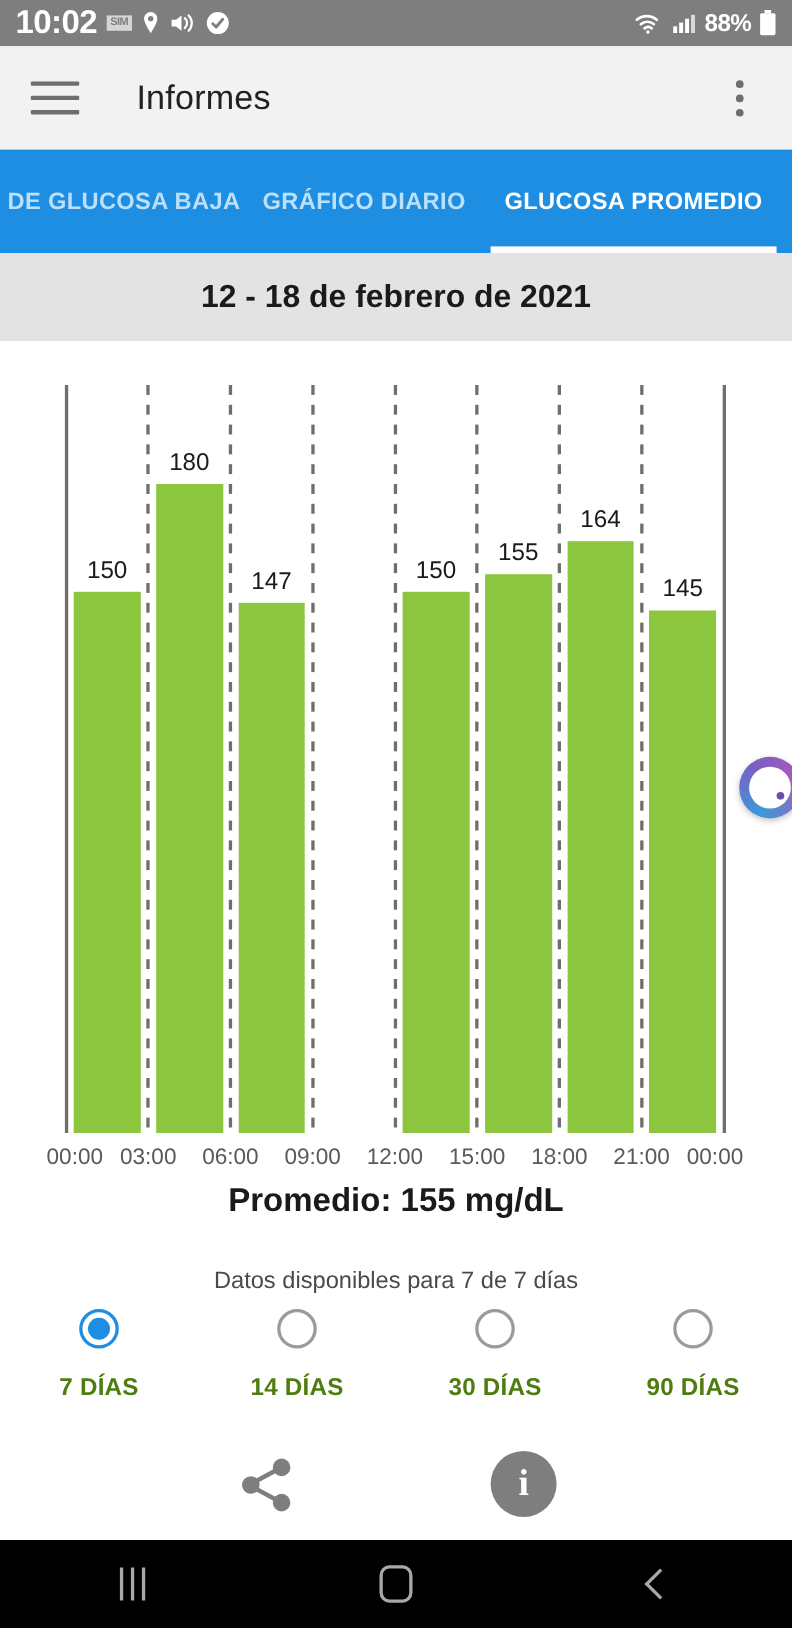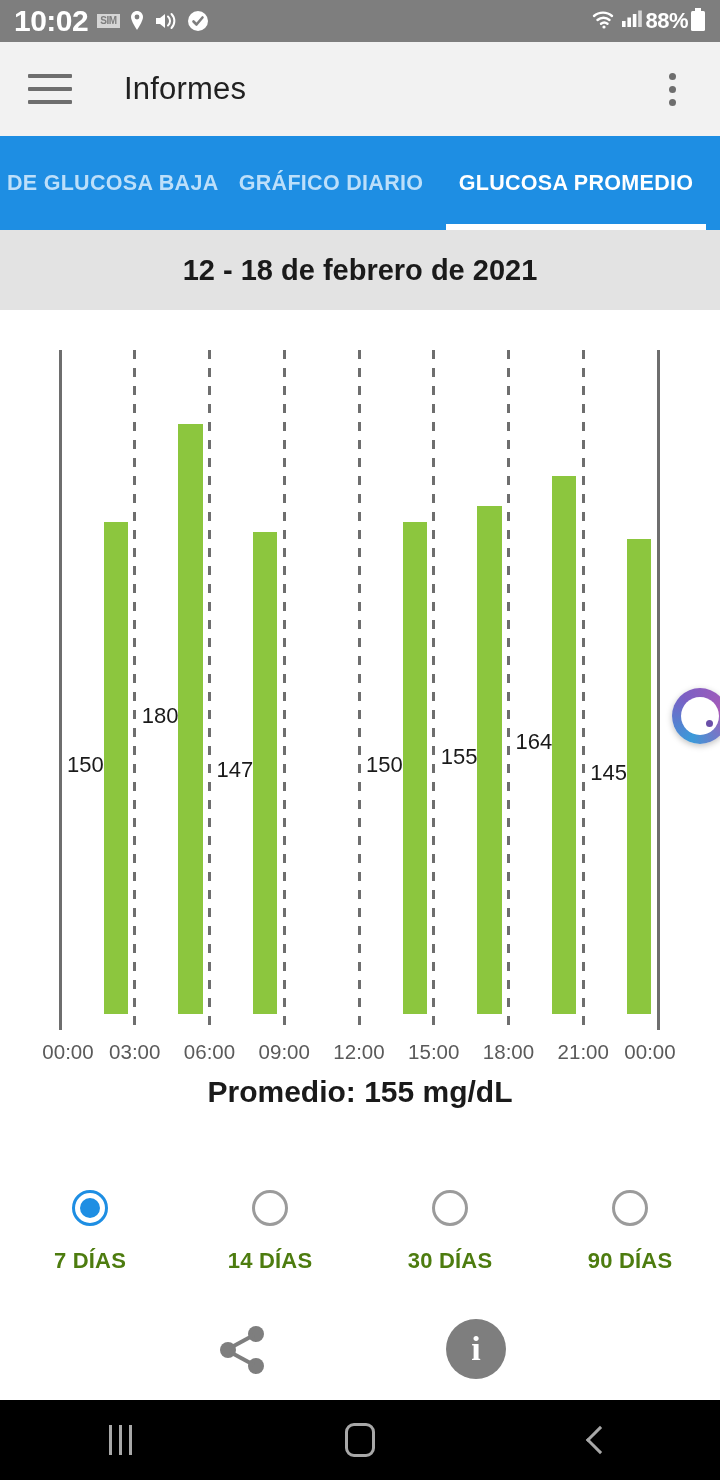--- a/index.html
+++ b/index.html
@@ -11,21 +11,21 @@
   }
   .phone { position: relative; width: 720px; height: 1480px; background: #fff; }
 
   
   .statusbar {
     position: absolute; top: 0; left: 0; width: 720px; height: 42px;
     background: #7e7e7e; display: flex; align-items: center;
     padding: 0 14px; color: #ffffff;
   }
   .sb-left { display: flex; align-items: center; gap: 9px; }
-  .sb-right { margin-left: auto; display: flex; align-items: flex-start; gap: 2px; }
+  .sb-right { margin-left: auto; display: flex; align-items: center; gap: 7px; }
   .sb-time { font-size: 30px; font-weight: 700; letter-spacing: -0.5px; }
   .sim-chip {
     background: #d5d5d5; color: #7e7e7e; font-size: 10px; font-weight: 700;
     border-radius: 0; padding: 2px 3px; line-height: 1; letter-spacing: -0.5px;
   }
   .sb-ico { display: inline-flex; align-items: center; }
   .batt-txt { font-size: 22px; font-weight: 700; letter-spacing: -0.5px; }
 
   
   .appbar {
@@ -68,21 +68,21 @@
   
   .chart-wrap { position: absolute; top: 310px; left: 0; width: 720px; height: 760px; background: #fff; }
   .plot { position: absolute; left: 60px; top: 40px; width: 598px; height: 680px; }
   .gridline { position: absolute; top: 0; width: 3px; height: 680px; }
   .gridline.solid { background: #6e6e6e; }
   .gridline.dashed {
     background-image: linear-gradient(to bottom, #6e6e6e 0 9px, transparent 9px 18px);
     background-size: 3px 18px;
   }
   .bars { position: absolute; left: 0; top: 0; width: 598px; height: 680px; }
-  .barcell { position: absolute; bottom: 16px; display: flex; 
+  .barcell { position: absolute; bottom: 0; display: flex; flex-direction: column;
     align-items: center; justify-content: flex-end; }
   .bar { width: 100%; background: #8cc63e; }
   .barlabel { font-size: 22px; color: #1a1a1a; margin-bottom: 7px; }
   .xaxis { position: absolute; left: 0; top: 690px; width: 598px; height: 40px; }
   .xtick { position: absolute; top: 0; font-size: 20.5px; color: #5a5a5a;
     transform: translateX(-50%); white-space: nowrap; }
 
   
   .avg { position: absolute; top: 1075px; left: 0; width: 720px; text-align: center;
     font-size: 30px; font-weight: 700; color: #1a1a1a; }
@@ -261,20 +261,21 @@
           <span class="xtick" style="left: 299px;">12:00</span>
           <span class="xtick" style="left: 373.75px;">15:00</span>
           <span class="xtick" style="left: 448.5px;">18:00</span>
           <span class="xtick" style="left: 523.25px;">21:00</span>
           <span class="xtick" style="left: 590px;">00:00</span>
         </div>
     </div>
   </div>
 
   <div class="avg">Promedio: 155 mg/dL</div>
+  <div class="avail">Datos disponibles para 7 de 7 días</div>
 
   <div class="radios" id="radios">
       <div class="radio-item sel">
         <div class="radio-ring">
           <div class="radio-dot"></div>
         </div>
         <div class="radio-label">7 DÍAS</div>
       </div>
       <div class="radio-item">
         <div class="radio-ring">

